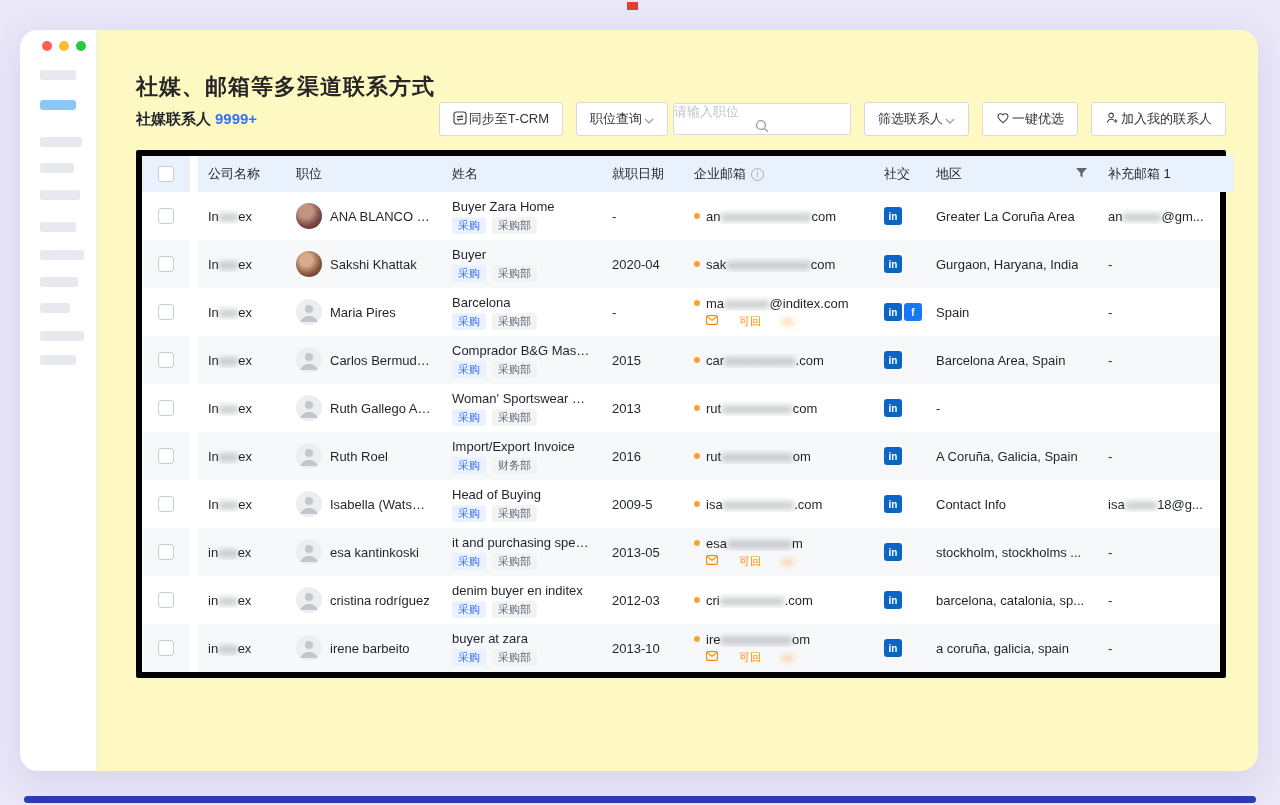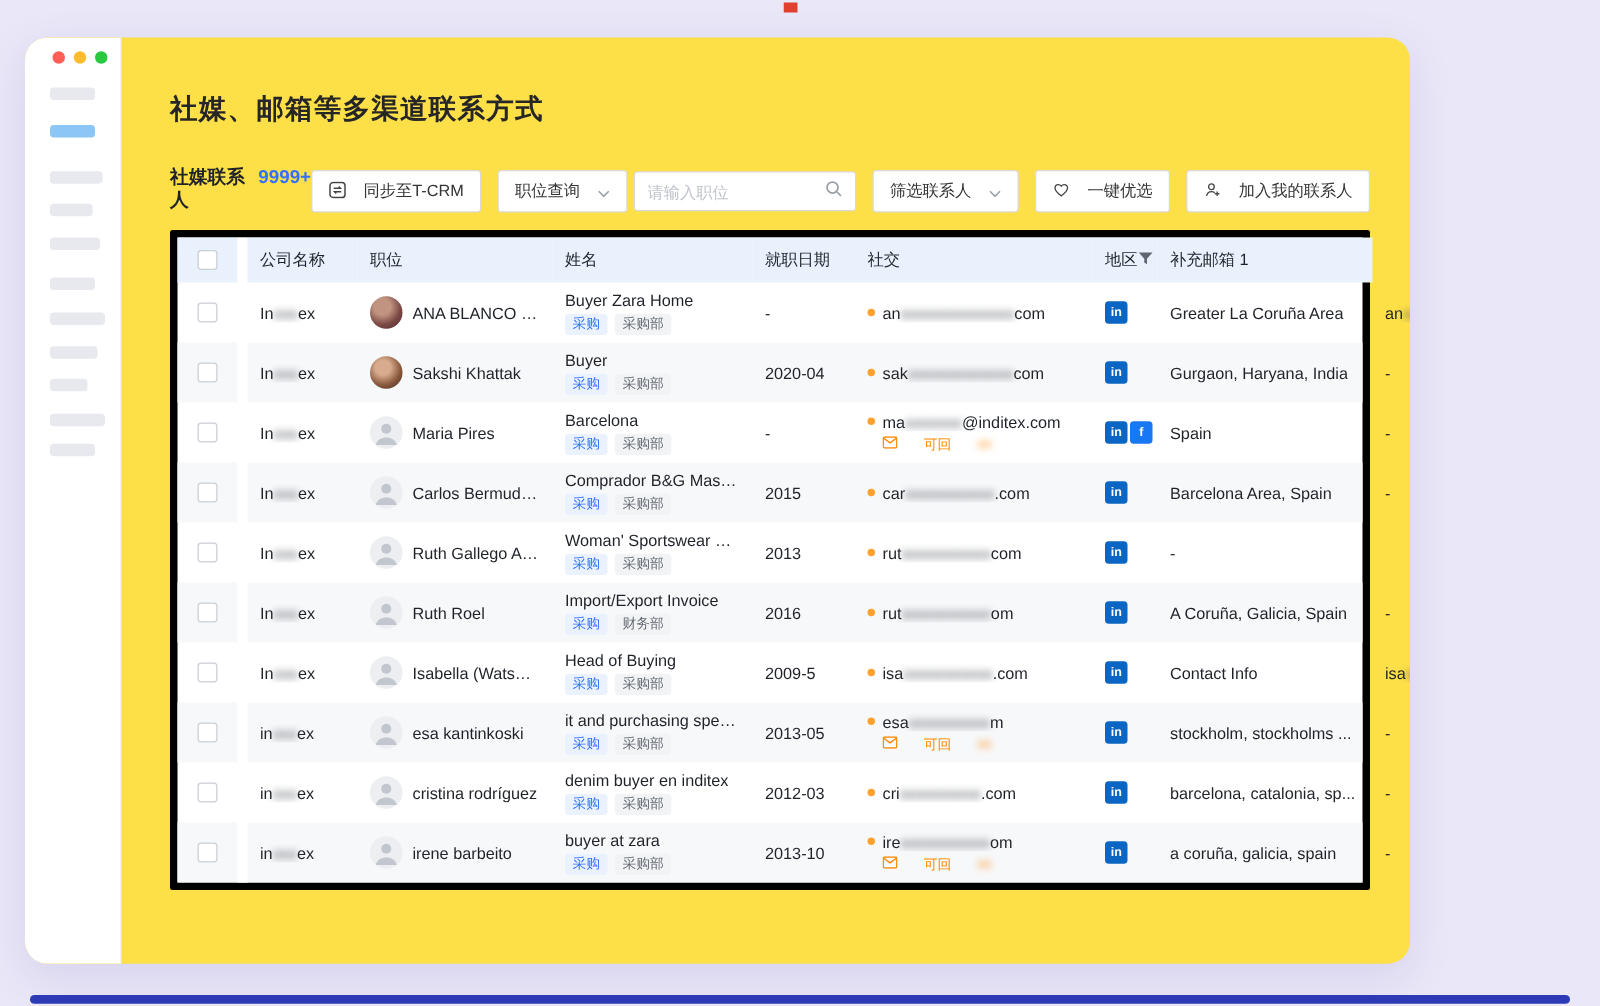--- a/index.html
+++ b/index.html
@@ -12,55 +12,55 @@
     color: #1f2329;
   }
   .top-marker {
     position: absolute; left: 627px; top: 2px; width: 11px; height: 8px;
   }
   .bottom-bar {
     position: absolute; left: 24px; right: 24px; bottom: 2px; height: 7px;
     border-radius: 4px;
   }
   .window {
-    position: absolute; left: 20px; top: 30px; width: 1108px; height: 741px;
-    background: #fde047; border-radius: 18px;
+    position: absolute; left: 20px; top: 30px; width: 1238px; height: 741px;
+    background: #fef9c3; border-radius: 18px;
     box-shadow: 0 10px 34px rgba(92, 82, 170, 0.14);
     overflow: hidden;
   }
   .traffic { position: absolute; left: 22px; top: 11px; display: flex; gap: 7px; z-index: 5; }
   .traffic .dot { width: 10px; height: 10px; border-radius: 50%; display: inline-block; }
 
   .sidebar {
     position: absolute; left: 0; top: 0; bottom: 0; width: 77px;
     background: #fff; border-right: 1px solid #f0f0f4;
     box-shadow: 2px 0 6px rgba(0,0,0,0.02);
   }
   .sidebar nav { padding: 40px 0 0 20px; }
   .skel { height: 10px; border-radius: 3px; background: #e7e9ee; }
   .skel.active { background: #8cc6f7; }
 
   .main { position: absolute; left: 77px; top: 0; right: 0; bottom: 0; padding: 0 32px 0 39px; }
   h1.page-title { margin-top: 42px; font-size: 22px; font-weight: 700; color: #262626; letter-spacing: 1px; }
 
-  .toolbar { display: flex; align-items: flex-end; margin-top: 30px; }
+  .toolbar { display: flex; align-items: center; }
   .contacts-label { display: flex; align-items: baseline; gap: 4px; font-size: 15px; font-weight: 700; }
   .cl-count { color: #3370ff; }
   .toolbar-actions { margin-left: auto; display: flex; align-items: center; gap: 13px; }
   .search-group { display: flex; align-items: center; gap: 5px; }
   .btn {
-    height: 32px; display: inline-flex; align-items: center; gap: 14px;
+    height: 32px; display: inline-flex; align-items: center; gap: 2px;
     background: #fff; border: 1px solid #d9d9d9; border-radius: 3px;
     padding: 16px 13px; font-size: 13px; color: #333; cursor: pointer;
     font-family: inherit; white-space: nowrap;
   }
   .btn svg { flex: 0 0 auto; }
   .search-box {
     height: 32px; width: 178px; display: flex; align-items: center;
-    border: 1px solid #d9d9d9; border-radius: 3px; background: #fff; padding: 0 10px;
+    border: 1px solid #d9d9d9; border-radius: 3px; background: #fff; padding: 0 10px; flex-direction: column;
   }
   .search-box input {
     border: none; outline: none; flex: 1; font-size: 13px; font-family: inherit; color: #333; min-width: 0;
   }
   .search-box input::placeholder { color: #c0c4cc; }
 
   .table { margin-top: 14px; border: 6px solid #000000; border-radius: 2px; background: #fff; }
   .thead, .tr {
     display: grid;
     grid-template-columns: 48px 8px 88px 156px 160px 82px 190px 52px 172px 136px;
@@ -220,20 +220,24 @@
     <div class="table">
       <div class="thead">
         <div class="th check">
             <span class="checkbox"></span>
           </div>
         <div class="th gap"></div>
         <div class="th">公司名称</div>
         <div class="th">职位</div>
         <div class="th">姓名</div>
         <div class="th">就职日期</div>
+        <div class="th">
+          <span>企业邮箱</span>
+          <span class="info-ic">i</span>
+        </div>
         <div class="th">社交</div>
         <div class="th region-th">
           <span>地区</span>
           <span>
             <svg width="13" height="12" viewBox="0 0 13 12">
                 <path d="M1 1h11L7.6 6v4.4L5.4 9V6z" fill="#5f6673"></path>
               </svg>
           </span>
         </div>
         <div class="th">补充邮箱 1</div>

